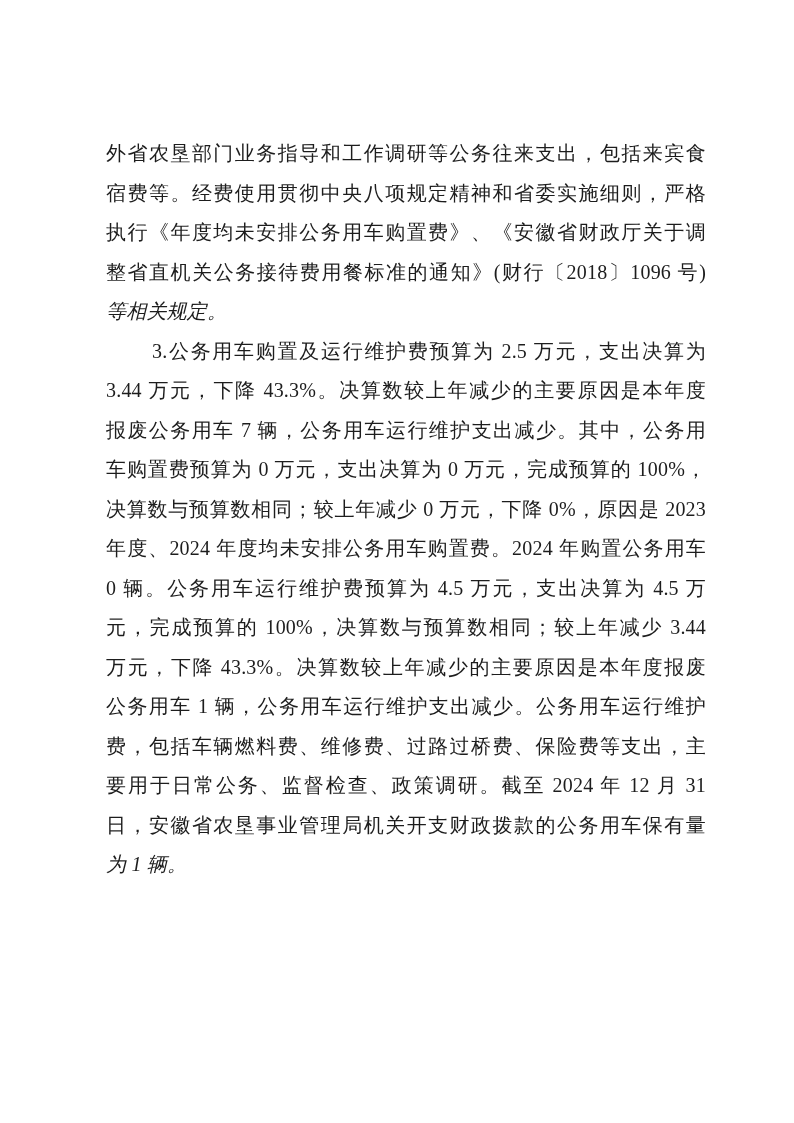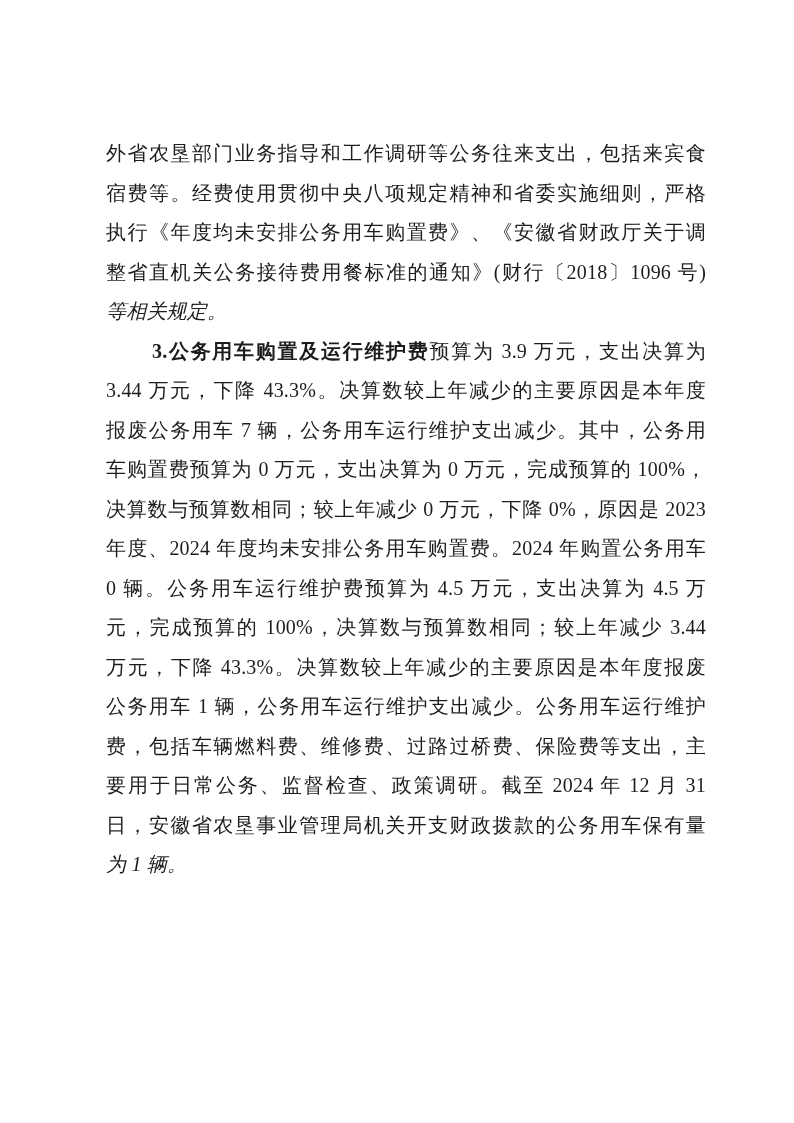--- a/index.html
+++ b/index.html
@@ -34,21 +34,21 @@
     overflow: visible;
   }
   .line.para-end {
     text-align-last: left;
     font-style: italic;
   }
   .line.indent {
     text-indent: 46px;
   }
   .line b {
-    font-weight: bold;
+    font-weight: normal;
   }
   .footer-pagenum {
     position: absolute;
     left: 656px;
     top: 970px;
     font-size: 20px;
     line-height: 26px;
     letter-spacing: 1px;
     color: #1d1d1d;
   }
@@ -56,21 +56,21 @@
 </head>
 <body>
 
 <div class="page">
   <div class="textblock">
     <div class="line"><b></b><span>外省农垦部门业务指导和工作调研等公务往来支出，包括来宾食</span></div>
     <div class="line"><b></b><span>宿费等。经费使用贯彻中央八项规定精神和省委实施细则，严格</span></div>
     <div class="line"><b></b><span>执行《年度均未安排公务用车购置费》、《安徽省财政厅关于调</span></div>
     <div class="line"><b></b><span>整省直机关公务接待费用餐标准的通知》(财行〔2018〕1096 号)</span></div>
     <div class="line para-end"><b></b><span>等相关规定。</span></div>
-    <div class="line indent"><b>3.公务用车购置及运行维护费</b><span>预算为 3.9 万元，支出决算为</span></div>
+    <div class="line indent"><b>3.公务用车购置及运行维护费</b><span>预算为 2.5 万元，支出决算为</span></div>
     <div class="line"><b></b><span>3.44 万元，下降 43.3%。决算数较上年减少的主要原因是本年度</span></div>
     <div class="line"><b></b><span>报废公务用车 7 辆，公务用车运行维护支出减少。其中，公务用</span></div>
     <div class="line"><b></b><span>车购置费预算为 0 万元，支出决算为 0 万元，完成预算的 100%，</span></div>
     <div class="line"><b></b><span>决算数与预算数相同；较上年减少 0 万元，下降 0%，原因是 2023</span></div>
     <div class="line"><b></b><span>年度、2024 年度均未安排公务用车购置费。2024 年购置公务用车</span></div>
     <div class="line"><b></b><span>0 辆。公务用车运行维护费预算为 4.5 万元，支出决算为 4.5 万</span></div>
     <div class="line"><b></b><span>元，完成预算的 100%，决算数与预算数相同；较上年减少 3.44</span></div>
     <div class="line"><b></b><span>万元，下降 43.3%。决算数较上年减少的主要原因是本年度报废</span></div>
     <div class="line"><b></b><span>公务用车 1 辆，公务用车运行维护支出减少。公务用车运行维护</span></div>
     <div class="line"><b></b><span>费，包括车辆燃料费、维修费、过路过桥费、保险费等支出，主</span></div>

